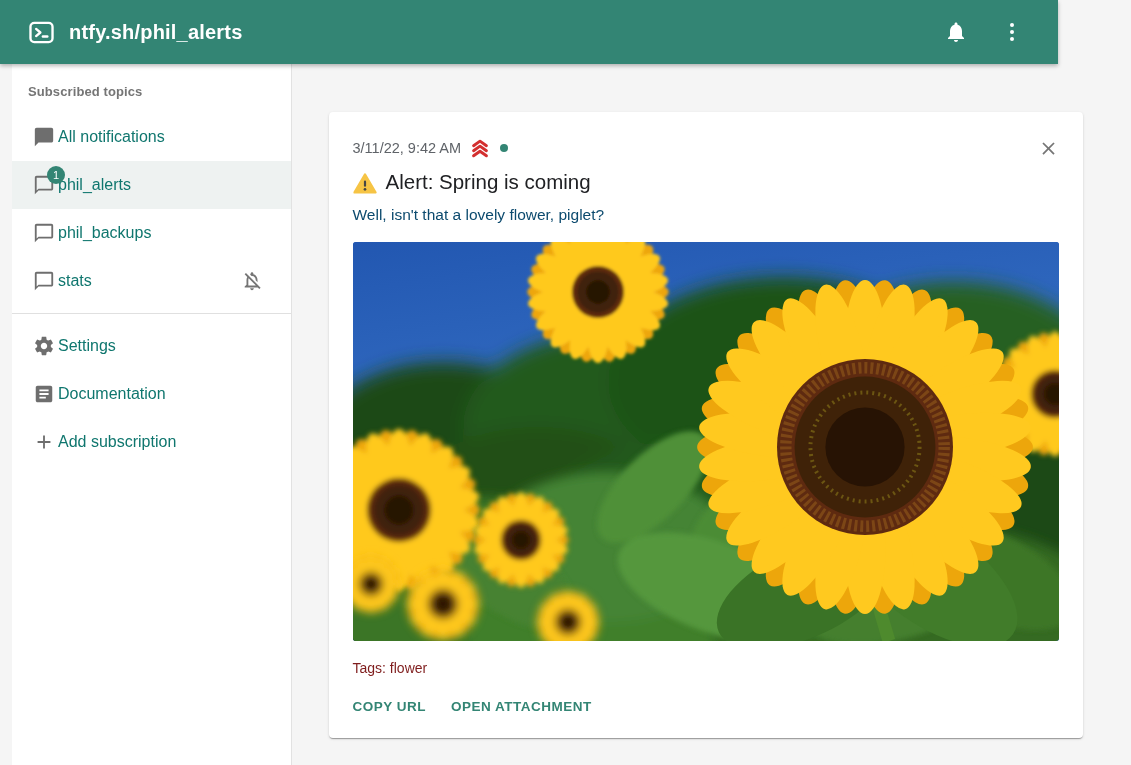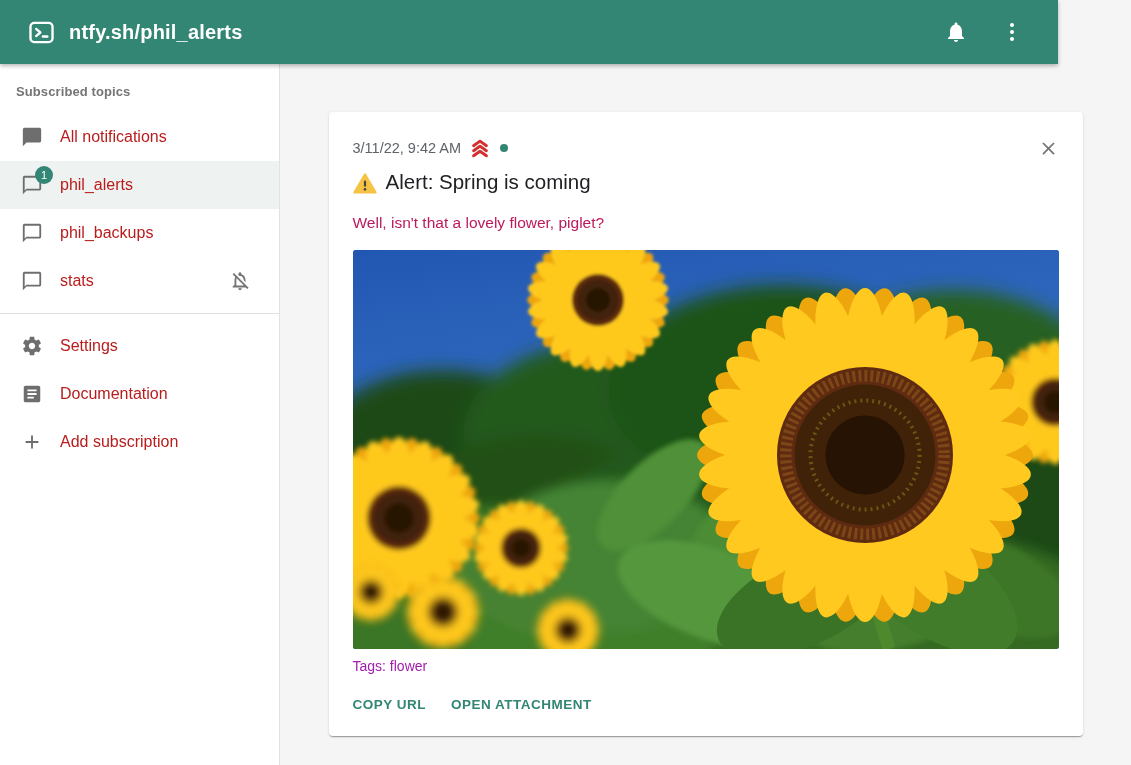--- a/index.html
+++ b/index.html
@@ -33,39 +33,39 @@
   }
   .appbar .spacer{flex:1;}
   .icon-btn{
     background:none;border:none;padding:8px;cursor:pointer;
     display:inline-flex;align-items:center;justify-content:center;
   }
   .appbar .icon-btn svg{width:24px;height:24px;fill:#fff;}
   .appbar .icon-btn + .icon-btn{margin-left:16px;}
   
   .sidebar{
-    position:absolute;top:64px;left:0;bottom:0;width:280px;
+    position:absolute;top:64px;left:12px;bottom:0;width:280px;
     background:#fff;border-right:1px solid #e2e2e2;
     padding-top:20px;
   }
   .section-label{
     color:#757575;font-size:13px;font-weight:bold;
     padding:0 16px 14px 16px;letter-spacing:.1px;
   }
   .nav-item{
     height:48px;display:flex;align-items:center;
     padding:0 16px 0 20px;cursor:pointer;position:relative;
   }
   .nav-item.selected{background:var(--selected_bg);}
   .nav-icon{
     width:24px;height:24px;position:relative;flex:0 0 auto;
     display:inline-flex;align-items:center;justify-content:center;
   }
   .nav-icon svg{width:22px;height:22px;fill:#6e6e6e;}
-  .nav-label{margin-left:16px;font-size:16px;color:#b91c1c;}
+  .nav-label{margin-left:2px;font-size:16px;color:#0f766e;}
   .nav-trailing{margin-left:auto;margin-right:12px;display:inline-flex;}
   .nav-trailing svg{width:22px;height:22px;fill:#757575;}
   .badge{
     position:absolute;top:-7px;right:-9px;
     min-width:18px;height:18px;border-radius:9px;
     background:var(--accent);color:#fff;
     font-size:11px;line-height:18px;text-align:center;
     padding:0 2px;
   }
   .divider{height:1px;background:#e0e0e0;margin:8px 0;}
@@ -89,26 +89,26 @@
   }
   .meta-row .spacer{flex:1;}
   .close-btn{background:none;border:none;padding:4px;cursor:pointer;display:inline-flex;margin-right:-4px;}
   .close-btn svg{width:21px;height:21px;fill:#757575;}
   .note-title{
     display:flex;align-items:flex-end;gap:9px;
     margin:8px 0 0 0;font-size:20.5px;font-weight:normal;color:#202124;
     line-height:28px;
   }
   .warn-icon{width:24px;height:24px;display:inline-flex;flex:0 0 auto;}
-  .note-body{margin-top:16px;font-size:15.5px;color:#be185d;line-height:22px;}
+  .note-body{margin-top:8px;font-size:15.5px;color:#0c4a6e;line-height:22px;}
   .attachment{
     margin-top:16px;width:706px;height:399px;
     border-radius:3px;overflow:hidden;cursor:pointer;background:#2a63bd;
   }
-  .tags{margin-top:7px;color:#a21caf;font-size:14px;line-height:20px;}
+  .tags{margin-top:17px;color:#7f1d1d;font-size:14px;line-height:20px;}
   .actions{margin-top:13px;display:flex;align-items:center;gap:25px;}
   .text-btn{
     background:none;border:none;padding:8px 0;cursor:pointer;
     color:var(--accent);font-family:"Liberation Sans",sans-serif;
     font-size:13.5px;font-weight:bold;letter-spacing:.5px;
   }
 </style>
 </head>
 <body>
 

